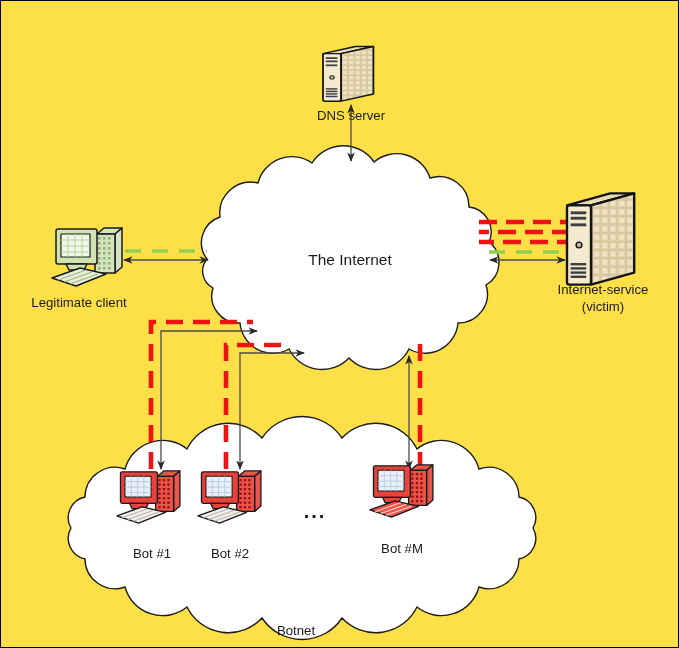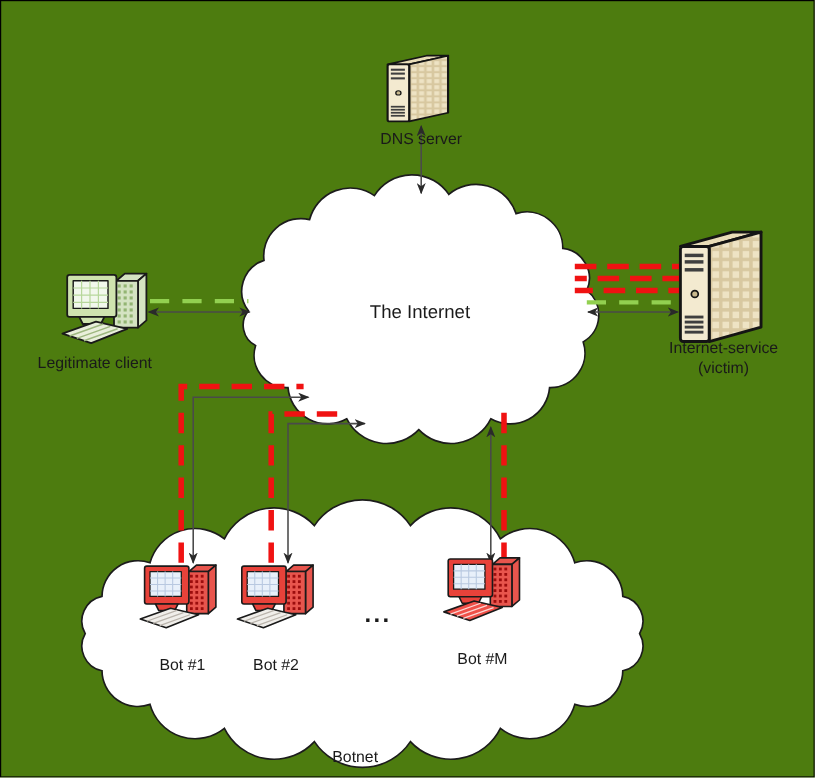--- a/index.html
+++ b/index.html
@@ -1,21 +1,21 @@
 <!DOCTYPE html>
 <html style="--attack-color: #f01212; --legit-color: #92d050; --link-color: #4a4a4a;"><head>
 <meta charset="utf-8">
 <style>
   html,body{margin:0;padding:0;background:#fff;}
   .frame{
     position:relative;
     width:679px;height:648px;
     box-sizing:border-box;
     border:1.5px solid #000;
-    background:#4d7c0f;
+    background:#fde047;
     overflow:hidden;
   }
   svg{display:block;}
   text{
     font-family:"Liberation Sans", sans-serif;
     fill:#1a1a1a;
     font-size:13.2px;
   }
   .big-label{font-size:15.5px;}
   .dots-label{font-size:20px;font-weight:bold;letter-spacing:2px;}

